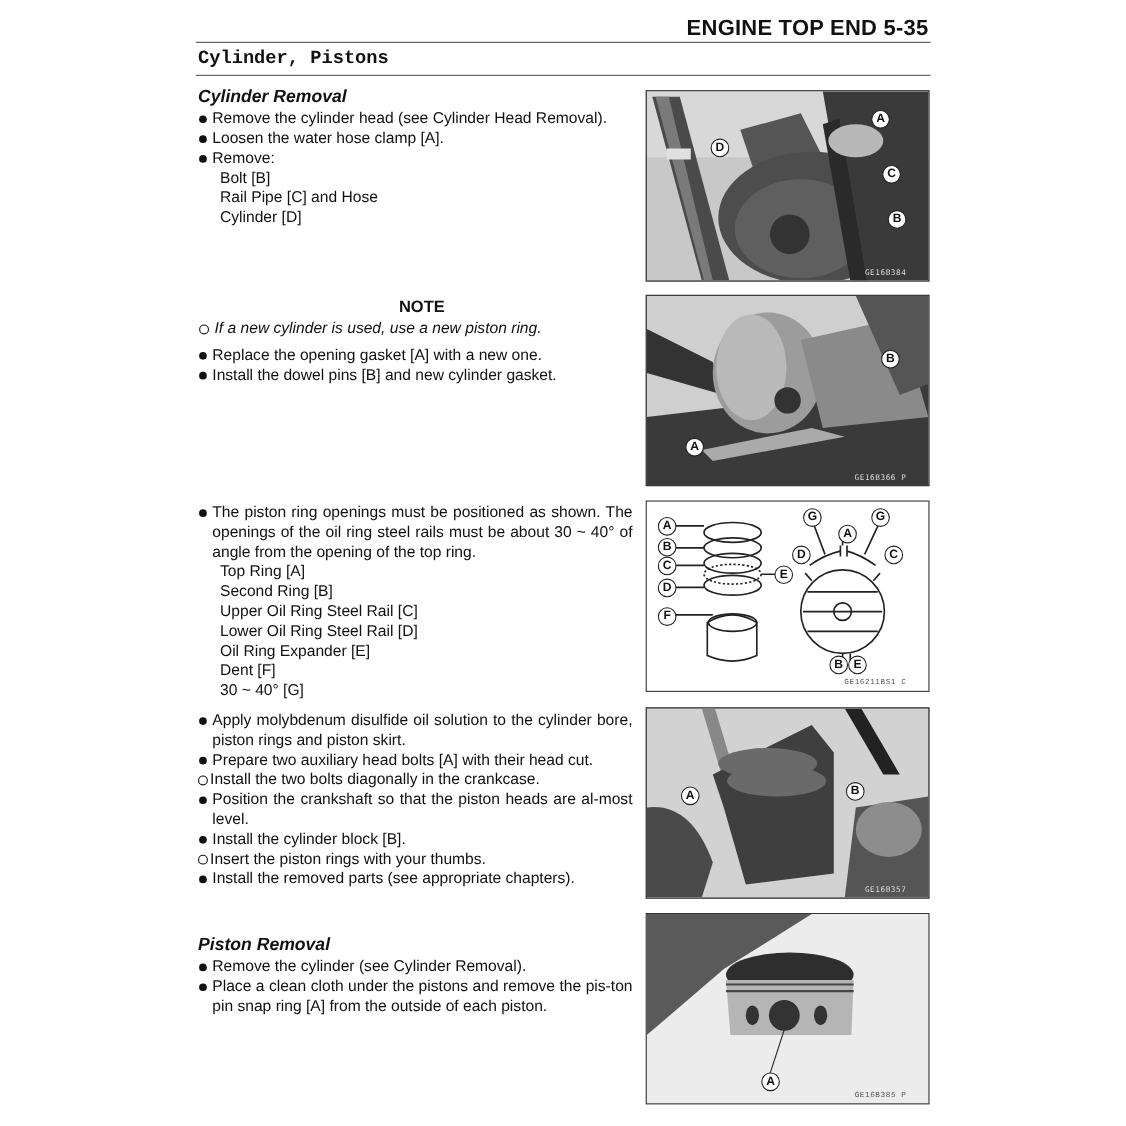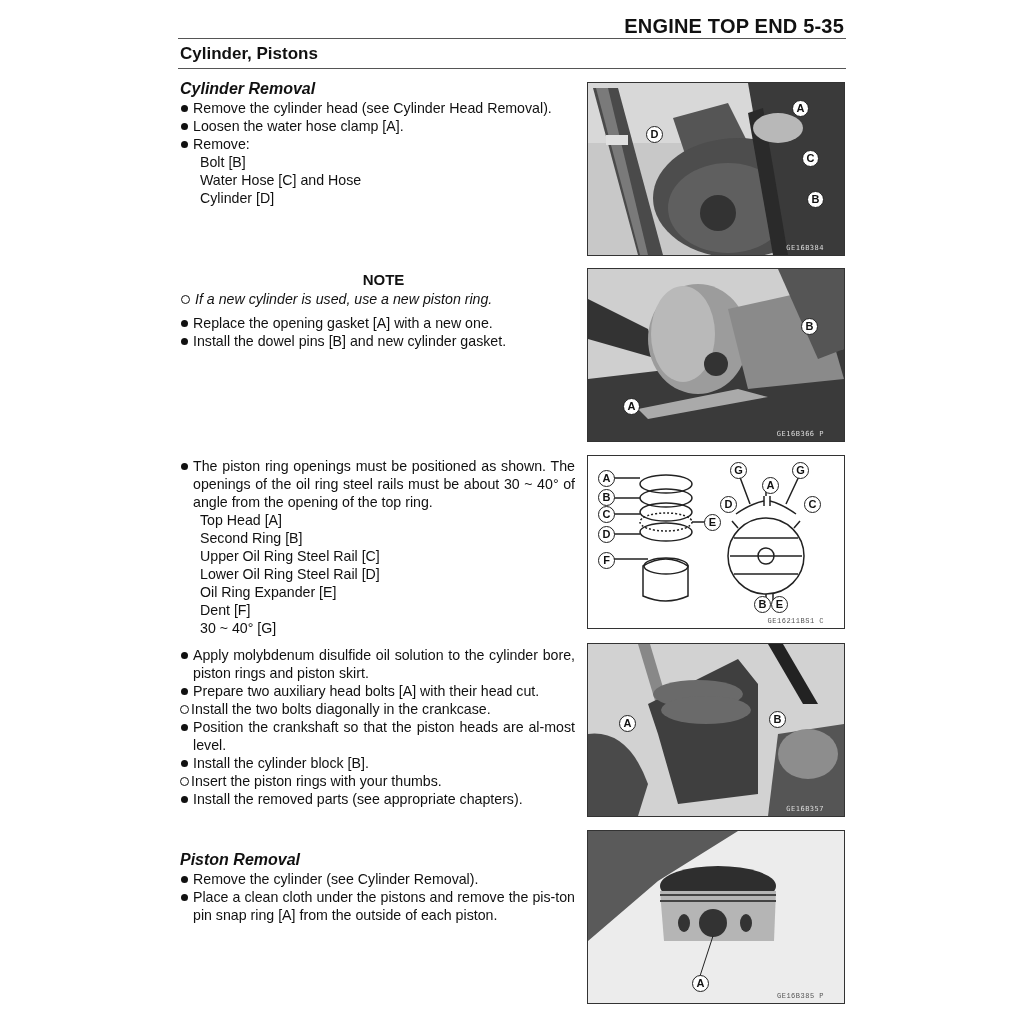--- a/index.html
+++ b/index.html
@@ -1,21 +1,21 @@
 <!DOCTYPE html>
 <html><head>
 <meta charset="utf-8">
 <style>
   html, body { margin: 0; padding: 0; background: #ffffff; }
   body { width: 1024px; height: 1024px; position: relative; overflow: hidden;
          font-family: "Liberation Sans", sans-serif; color: #111; }
   .page-header { position: absolute; left: 178px; top: 14px; width: 668px; height: 24px;
          border-bottom: 1.5px solid #555; }
   .page-header .title { position: absolute; right: 2px; top: 1px; font-size: 20px; font-weight: bold; letter-spacing: 0.2px; }
-  .section-head { position: absolute; left: 178px; top: 40px; width: 668px; height: 28px; border-bottom: 1.5px solid #555; }
+  .section-head { position: absolute; left: 178px; top: 40px; width: 668px; height: 28px; border-bottom: 1.5px solid #555; font-family: Liberation Mono, monospace; }
   .section-head .title { position: absolute; left: 2px; top: 4px; font-size: 17px; font-weight: bold; }
   .text-col { position: absolute; left: 180px; width: 395px; font-size: 14.2px; line-height: 18px; }
   .sub-title { font-size: 16px; font-weight: bold; font-style: italic; margin-bottom: 0px; line-height: 20px; }
   .bullet { position: relative; padding-left: 13px; }
   .bullet::before { content: ""; position: absolute; left: 1px; top: 6px; width: 7px; height: 7px; border-radius: 50%; background: #111; }
   .sub-plain { position: relative; padding-left: 11px; }
   .sub-plain::before { content: ""; position: absolute; left: 0px; top: 5px; width: 7px; height: 7px; border-radius: 50%; border: 1px solid #111; }
   .indent { padding-left: 20px; }
   .justify { text-align: justify; }
   .note-title { text-align: center; font-weight: bold; font-size: 15px; line-height: 20px; padding-left: 12px; }
@@ -37,35 +37,35 @@
 <div class="section-head">
   <span class="title">Cylinder, Pistons</span>
 </div>
 
 <div class="text-col" style="top:79px;">
   <div class="sub-title">Cylinder Removal</div>
   <div class="bullet">Remove the cylinder head (see Cylinder Head Removal).</div>
   <div class="bullet">Loosen the water hose clamp [A].</div>
   <div class="bullet">Remove:</div>
   <div class="indent">Bolt [B]</div>
-  <div class="indent">Water Hose [C] and Hose</div>
+  <div class="indent">Rail Pipe [C] and Hose</div>
   <div class="indent">Cylinder [D]</div>
 </div>
 
 <div class="text-col" style="top:270px;">
   <div class="note-title">NOTE</div>
   <div class="note-text">If a new cylinder is used, use a new piston ring.</div>
   <div style="height:6px"></div>
   <div class="bullet">Replace the opening gasket [A] with a new one.</div>
   <div class="bullet">Install the dowel pins [B] and new cylinder gasket.</div>
 </div>
 
 <div class="text-col" style="top:457px;">
   <div class="bullet justify">The piston ring openings must be positioned as shown. The openings of the oil ring steel rails must be about 30 ~ 40° of angle from the opening of the top ring.</div>
-  <div class="indent">Top Head [A]</div>
+  <div class="indent">Top Ring [A]</div>
   <div class="indent">Second Ring [B]</div>
   <div class="indent">Upper Oil Ring Steel Rail [C]</div>
   <div class="indent">Lower Oil Ring Steel Rail [D]</div>
   <div class="indent">Oil Ring Expander [E]</div>
   <div class="indent">Dent [F]</div>
   <div class="indent">30 ~ 40° [G]</div>
 </div>
 
 <div class="text-col" style="top:646px;">
   <div class="bullet justify">Apply molybdenum disulfide oil solution to the cylinder bore, piston rings and piston skirt.</div>

